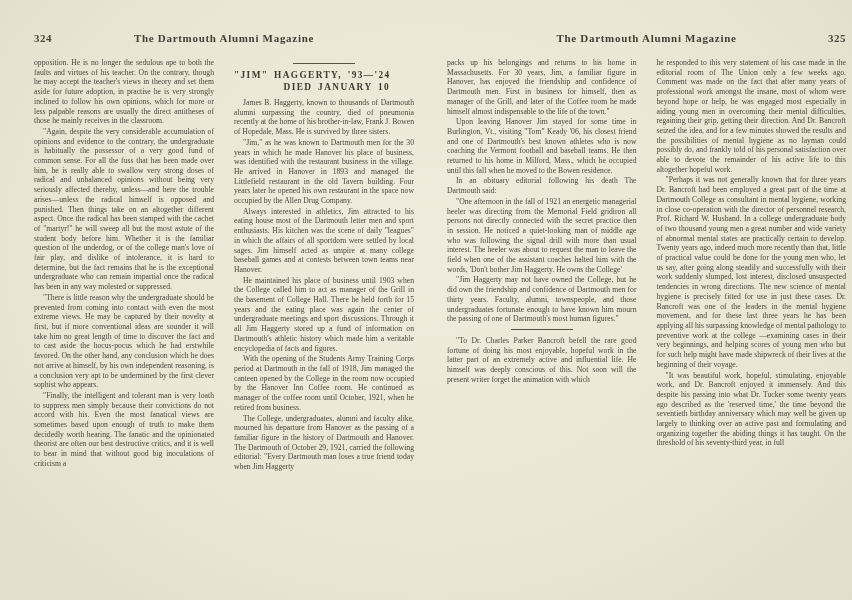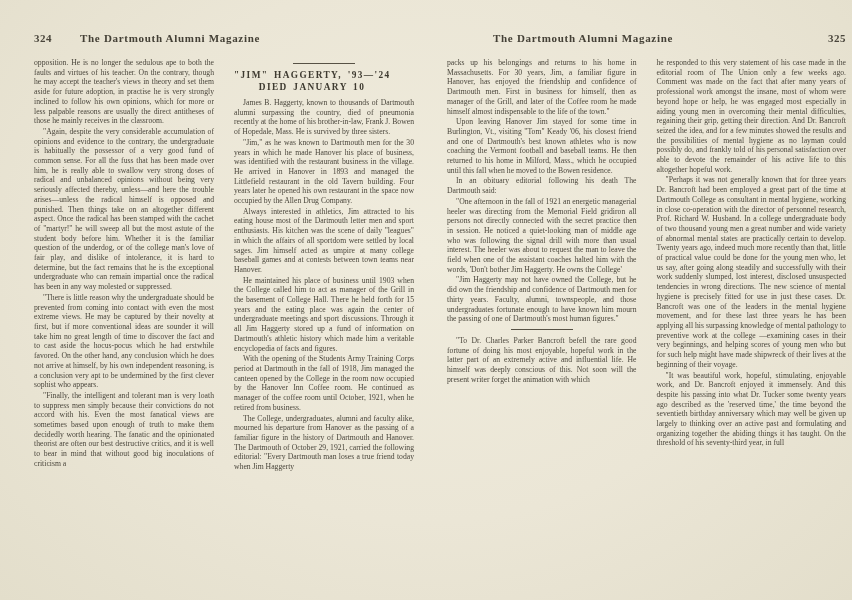--- a/index.html
+++ b/index.html
@@ -10,27 +10,27 @@
     font-family:"Liberation Serif", serif;
     color:#4a463c;
     overflow:hidden;
   }
   .page { position:absolute; top:0; height:600px; box-sizing:border-box; }
   .page-left  { left:8px;  width:412px; padding:0 6px 0 26px; }
   .page-right { left:434px; width:418px; padding:0 6px 0 13px; }
 
   .page-header {
     display:grid; grid-template-columns:46px 1fr 46px;
-    align-items:baseline; margin-top:32px;
+    align-items:baseline; margin-top:32px;gap:16px;
   }
   .folio { font-size:11px; font-weight:bold; letter-spacing:0.5px; }
   .folio.left  { text-align:left; }
   .folio.right { text-align:right; }
   .mag-title {
-    grid-column:2; text-align:left;
+    grid-column:2; text-align:center;
     font-size:11px; font-weight:bold; letter-spacing:0.7px;
     color:#433f35;
   }
 
   .page-body { display:flex; gap:20px; margin-top:14px; }
   .col { flex:1; min-width:0; font-size:7.7px; line-height:9.7px; text-align:justify; }
 
   p.para { margin:0 0 1px 0; text-indent:9px; }
   p.cont { text-indent:0; }
 
@@ -39,21 +39,21 @@
     margin:5px auto 6px auto;
   }
 
   .headline {
     font-weight:bold; color:#3e3a30;
     font-size:9.3px; line-height:11px;
     letter-spacing:1.4px; word-spacing:2px;
     margin:2px 0 0 0;
   }
   .headline.align-left   { text-align:left; }
-  .headline.align-right  { text-align:center; padding-right:24px; }
+  .headline.align-right  { text-align:right; padding-right:24px; }
   .headline.align-center { text-align:center; }
   .headline + .headline  { margin-top:1px; }
   .headline-block-bottom { margin-bottom:5px; }
 </style>
 </head>
 <body>
 
 <div class="spread">
 
   <div class="page page-left">

